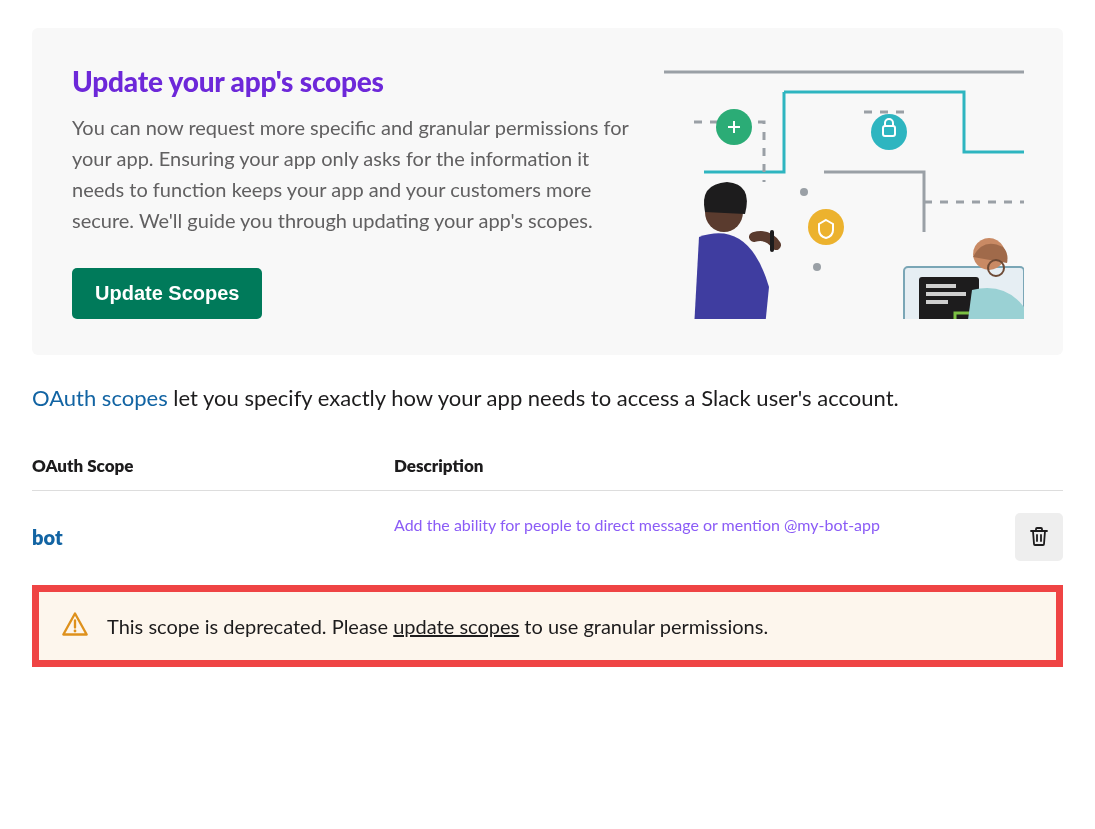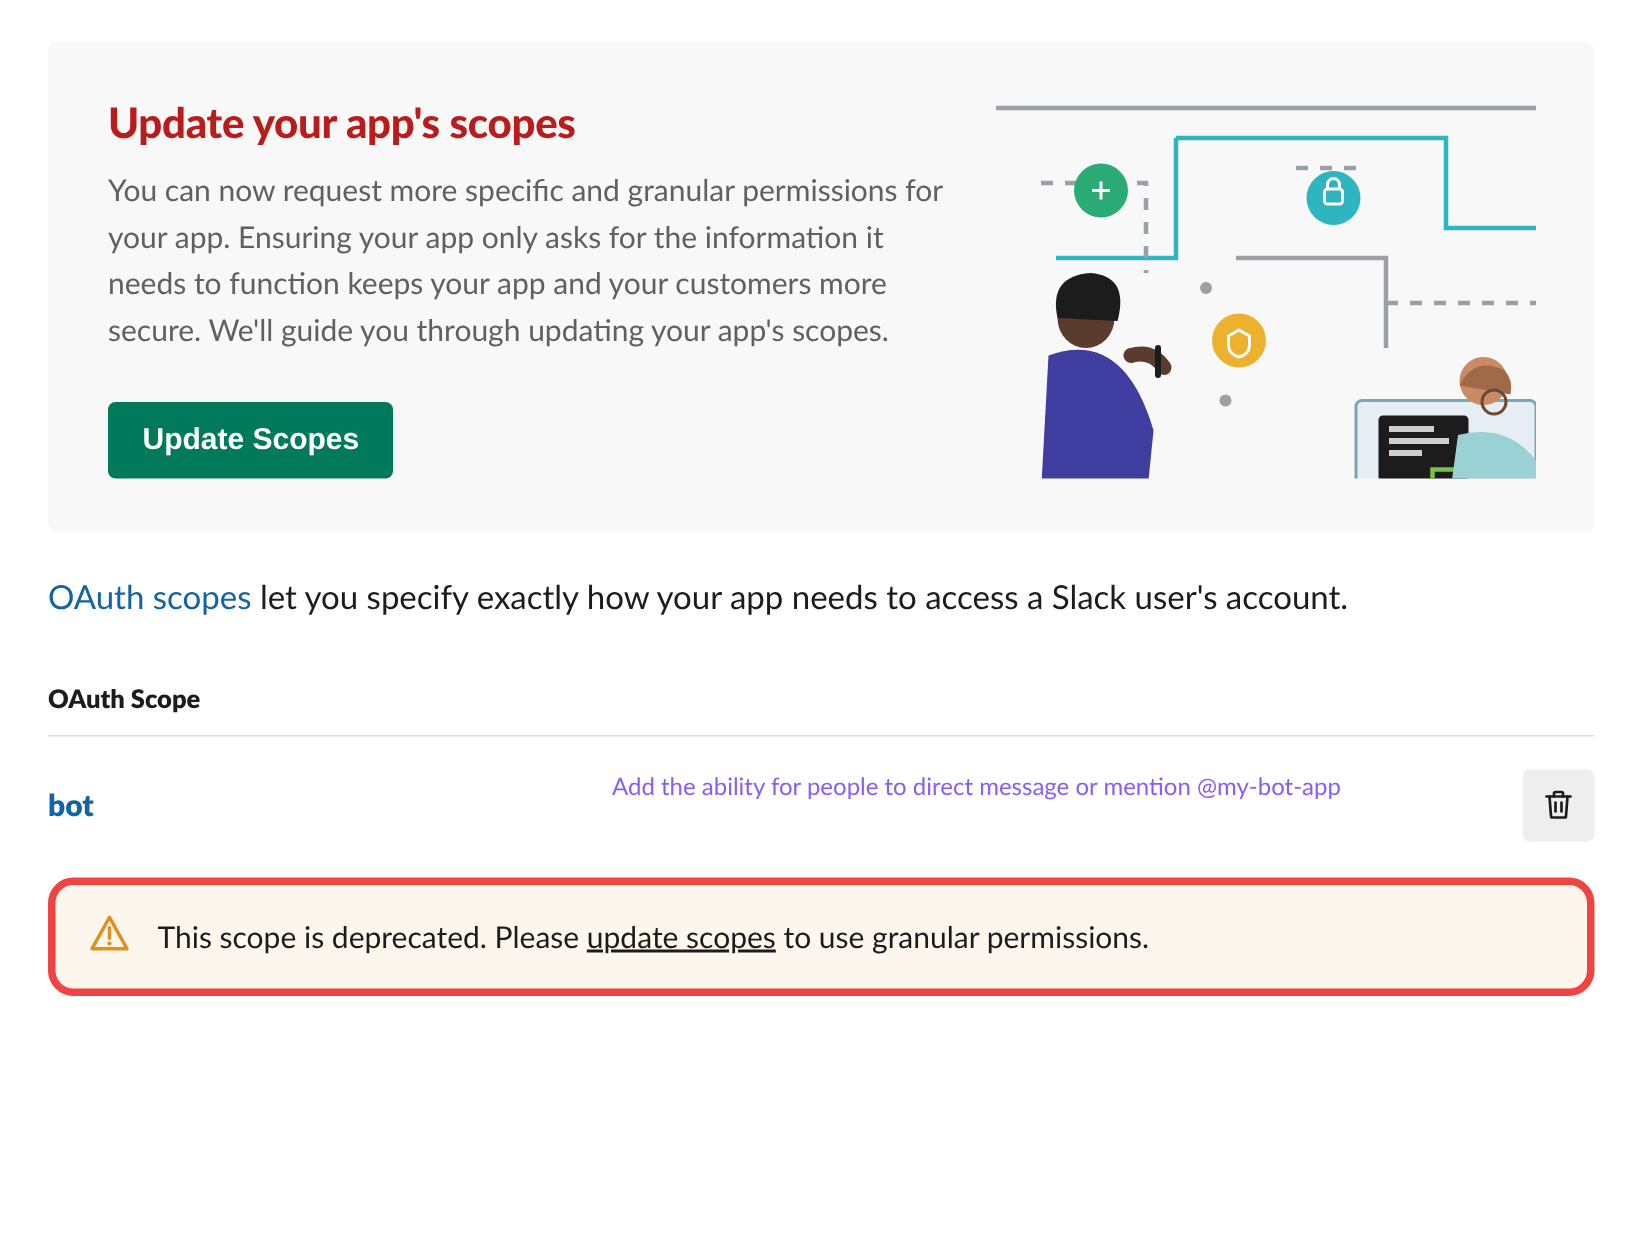--- a/index.html
+++ b/index.html
@@ -24,21 +24,21 @@
     overflow: hidden;
     position: relative;
   }
   .banner-copy {
     flex: 0 0 560px;
     max-width: 560px;
   }
   .banner h1 {
     font-size: 28px;
     font-weight: 900;
-    color: #b91c1c;
+    color: #6d28d9;
     margin-bottom: 14px;
     letter-spacing: -0.2px;
   }
   .banner p {
     font-size: 20px;
     line-height: 1.55;
     color: #616061;
     margin-bottom: 32px;
   }
   .btn-primary {
@@ -79,21 +79,21 @@
 
   
   .scopes-table {
     margin-top: 40px;
     width: 100%;
   }
   .scopes-head, .scopes-row {
     display: grid;
     grid-template-columns: 350px 1fr 64px;
     align-items: start;
-    column-gap: 26px;
+    column-gap: 12px;
   }
   .scopes-head {
     font-size: 17px;
     font-weight: 800;
     color: #1d1c1d;
     padding-bottom: 14px;
     border-bottom: 1px solid #dddddd;
   }
   .scopes-row {
     padding: 22px 0 22px 0;
@@ -123,22 +123,22 @@
     align-items: center;
     justify-content: center;
     cursor: pointer;
   }
   .scope-delete svg { width: 24px; height: 24px; stroke: #1d1c1d; }
 
   
   .deprecation {
     margin-top: 2px;
     background: #fdf6ed;
-    border: 5px solid #ef4444;
-    border-radius: 17px;
+    border: 7px solid #ef4444;
+    border-radius: 0;
     padding: 18px 22px;
     display: flex;
     align-items: center;
     gap: 18px;
     font-size: 20px;
     color: #1d1c1d;
   }
   .deprecation a {
     color: #1d1c1d;
     text-decoration: underline;
@@ -220,20 +220,21 @@
     </div>
   </div>
 
   <p class="intro">
     <a href="#">OAuth scopes</a><span> let you specify exactly how your app needs to access a Slack user's account.</span>
   </p>
 
   <div class="scopes-table">
     <div class="scopes-head">
       <div>OAuth Scope</div>
+      <div>Description</div>
       <div></div>
     </div>
 
     <div class="scopes-row">
       <a href="#" class="scope-name">bot</a>
       <div class="scope-desc">Add the ability for people to direct message or mention @my-bot-app</div>
       <button class="scope-delete" aria-label="Delete scope">
         <span>
           <svg viewBox="0 0 24 24" fill="none" stroke-width="1.8" stroke-linecap="round" stroke-linejoin="round">
             <path d="M4 7h16"></path>

